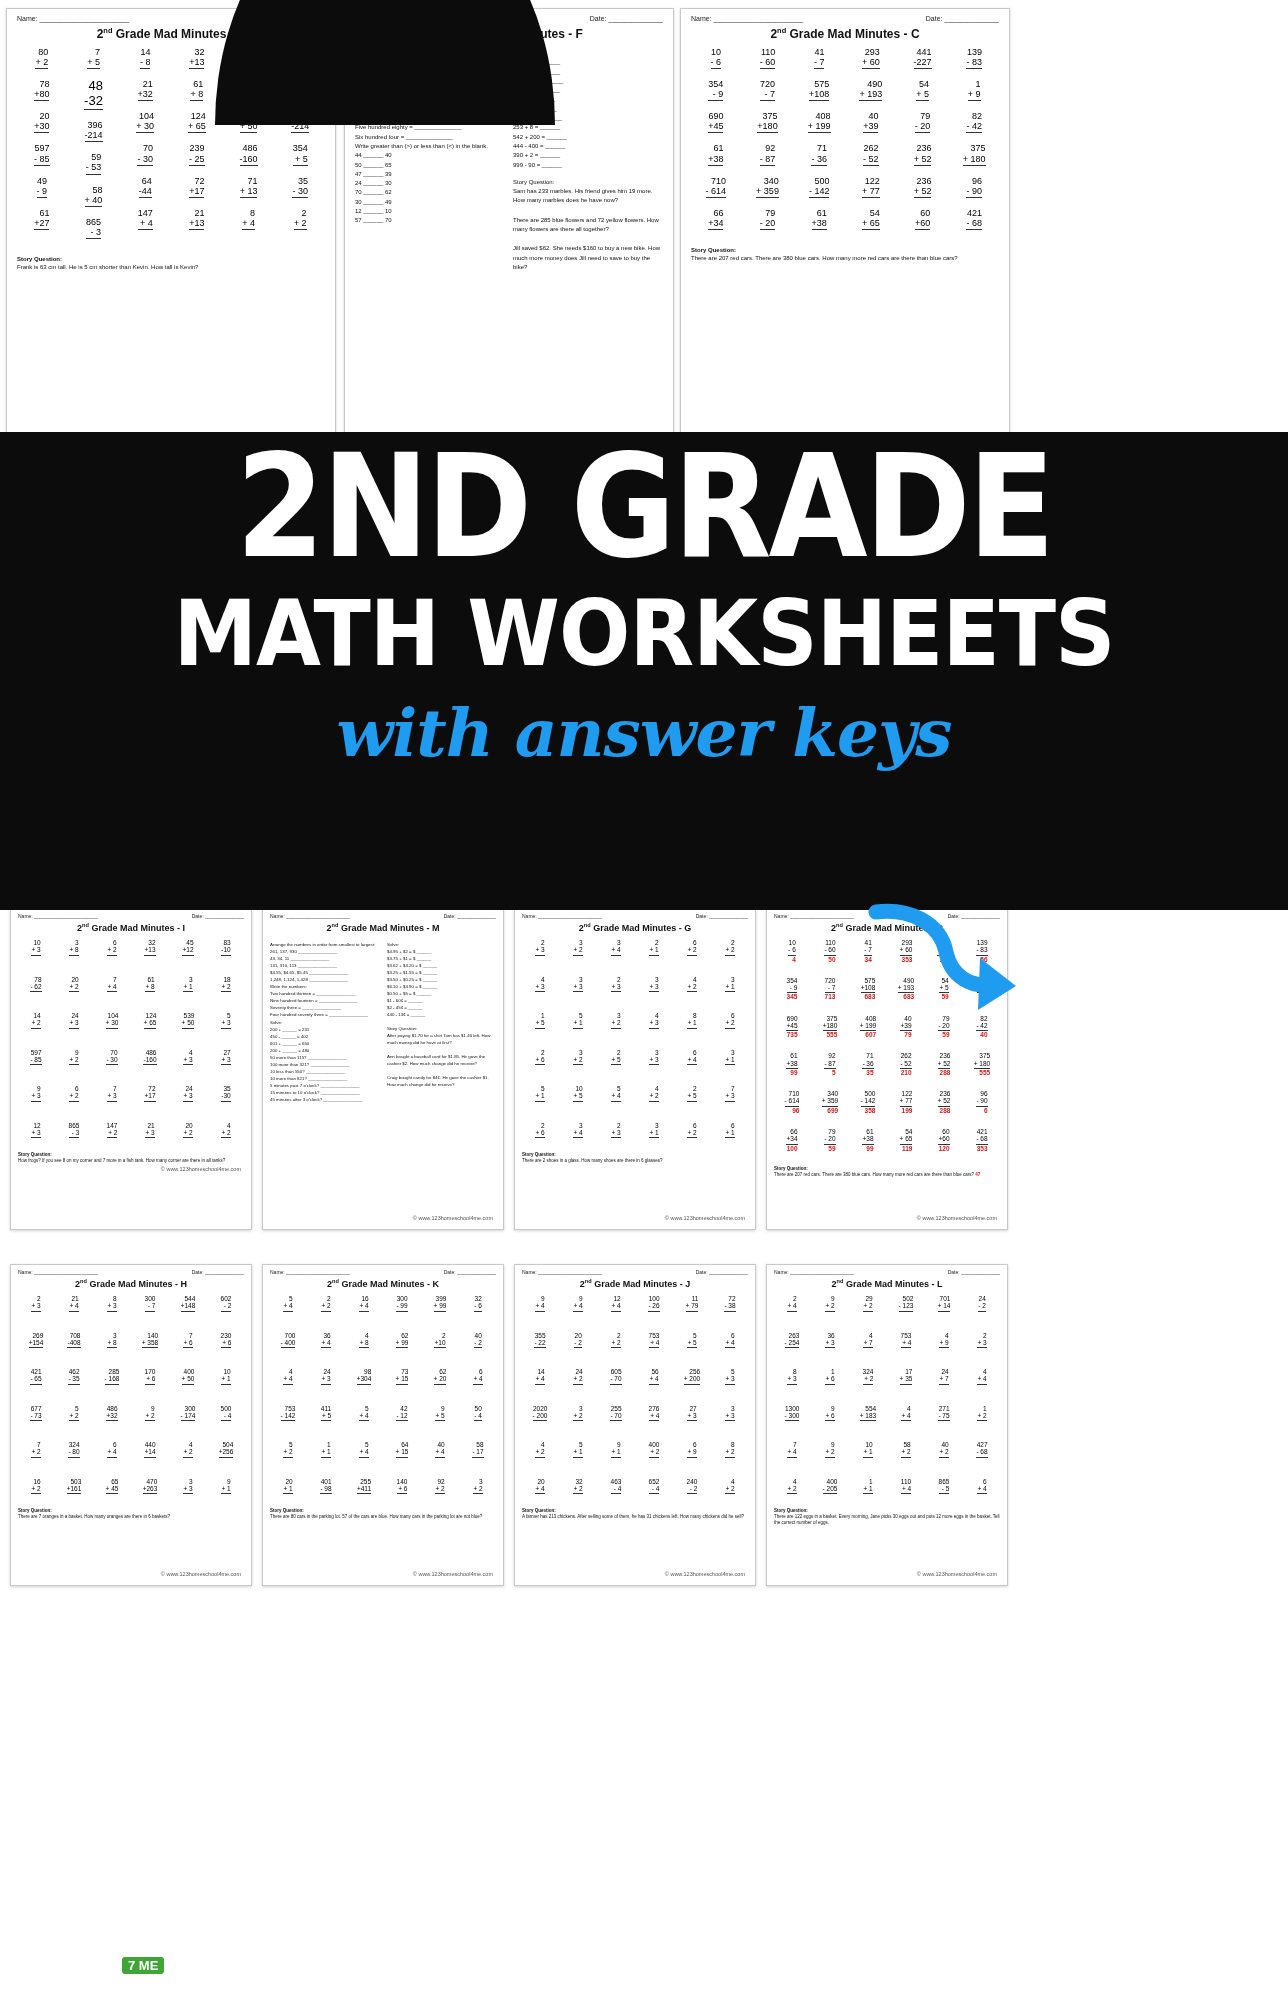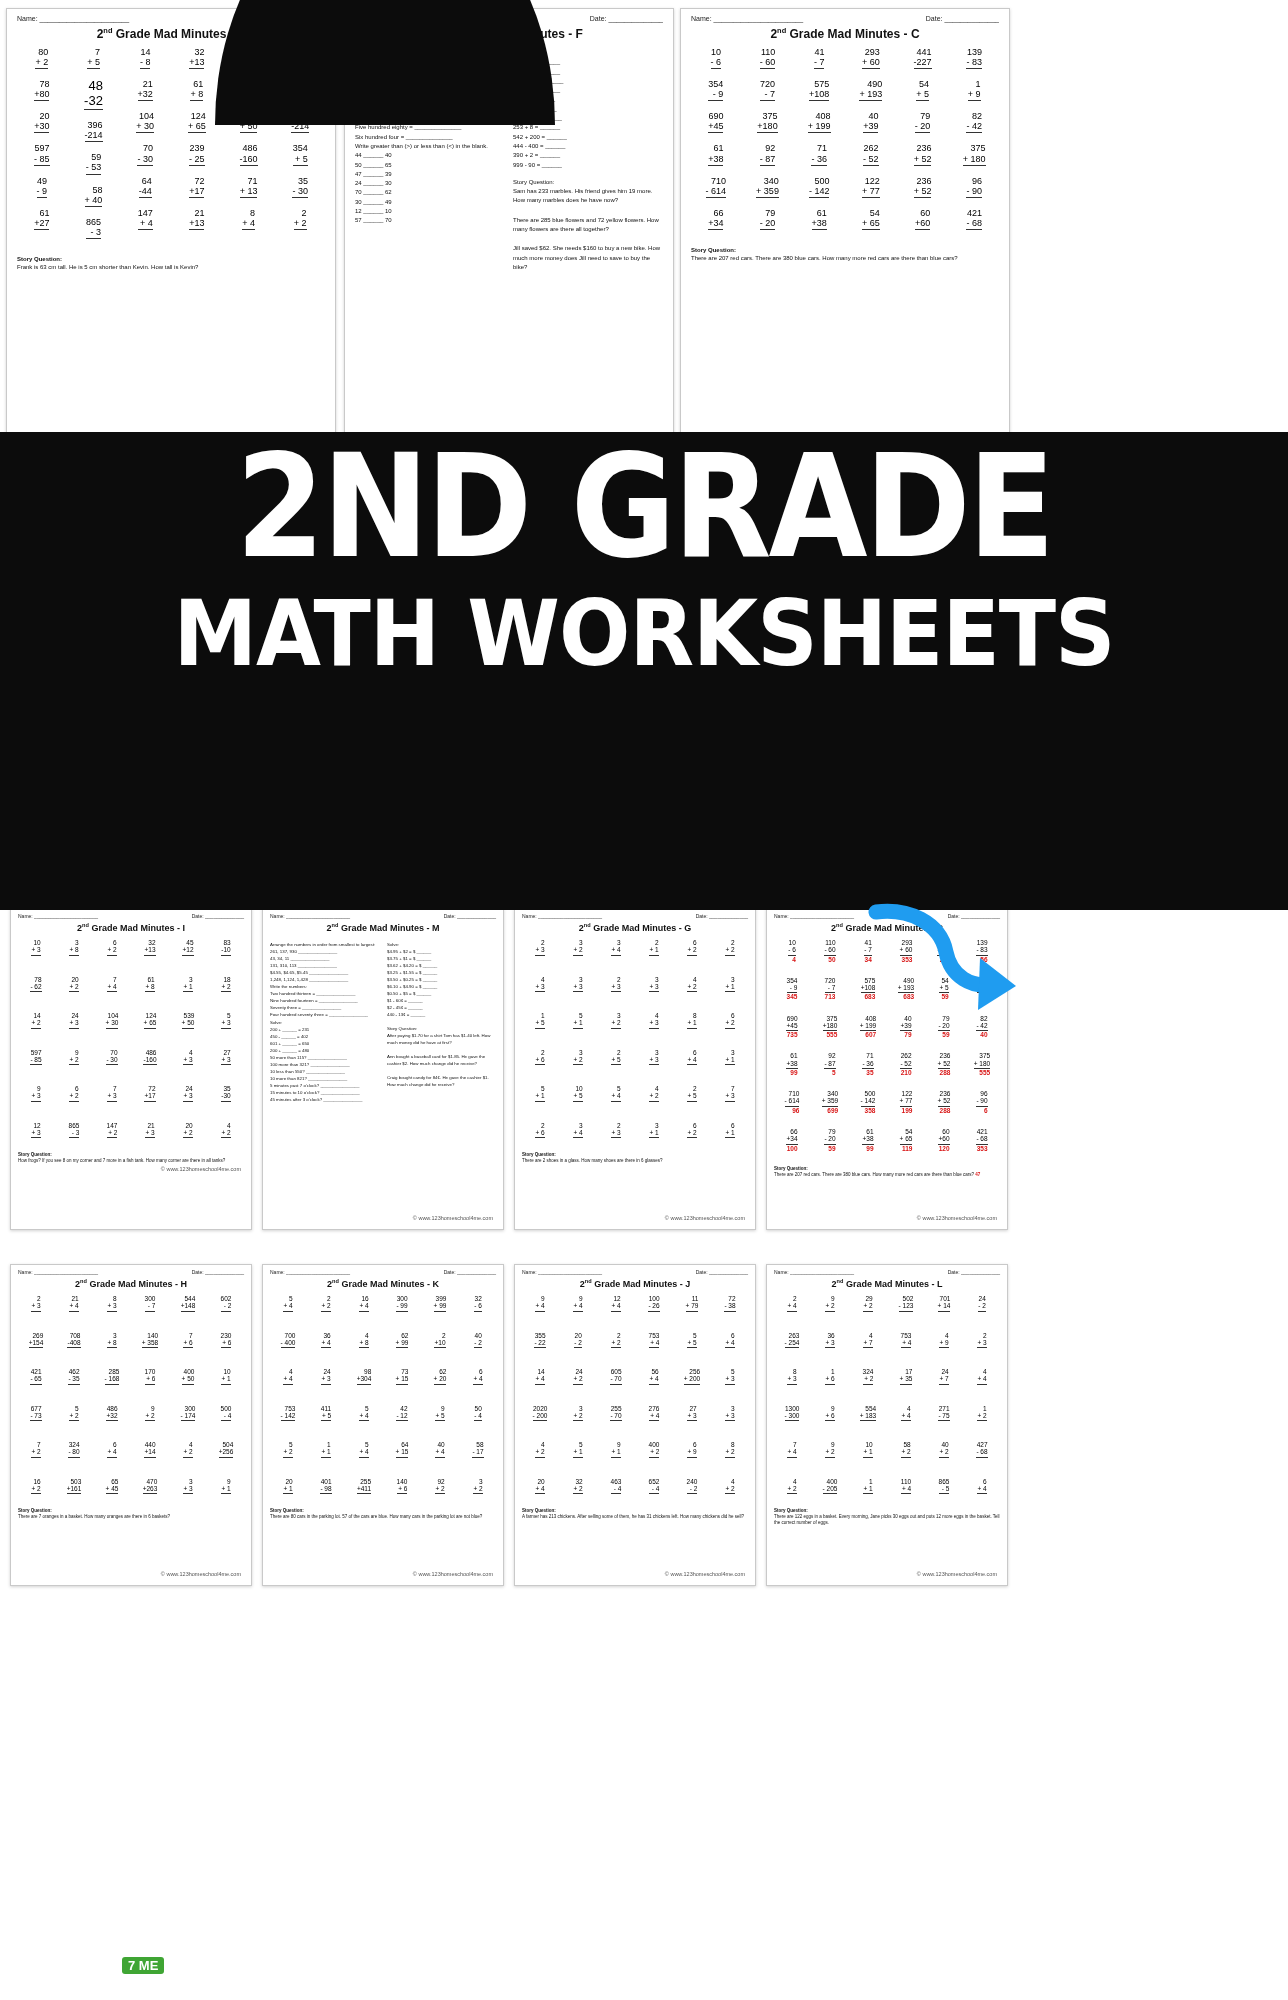--- a/index.html
+++ b/index.html
@@ -1806,20 +1806,21 @@
       <b style="font-size:4.5px;">Story Question:</b><br>
       <span>There are 122 eggs in a basket. Every morning, Jane picks 30 eggs out and puts 12 more eggs in the basket. Tell the correct number of eggs.</span>
     </div>
     <div class="footer" style="position:absolute;bottom:4px;right:0;">© www.123homeschool4me.com</div>
   </div>
 
   <div class="banner-arc"></div>
   <div class="banner" style="top:432px;height:478px;padding-top:16px;box-sizing:border-box;">
     <div class="t-main">2ND GRADE</div>
     <div class="t-sub">MATH WORKSHEETS</div>
+    <div class="t-blue">with answer keys</div>
   </div>
 
   <svg class="arrow" style="left:868px;top:902px;" width="160" height="125" viewBox="0 0 160 125">
     <path d="M8 10 C 40 6, 72 20, 78 50 C 83 75, 104 86, 124 82" stroke="#1f9cf0" stroke-width="15" fill="none" stroke-linecap="round"></path>
     <path d="M112 56 L148 84 L110 108 Z" fill="#1f9cf0"></path>
   </svg>
 
   <div class="badge4me">7 ME</div>
 
 </div>

